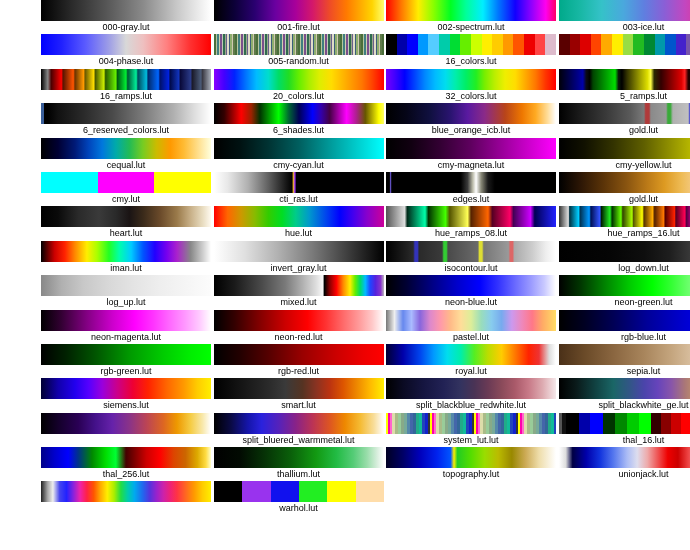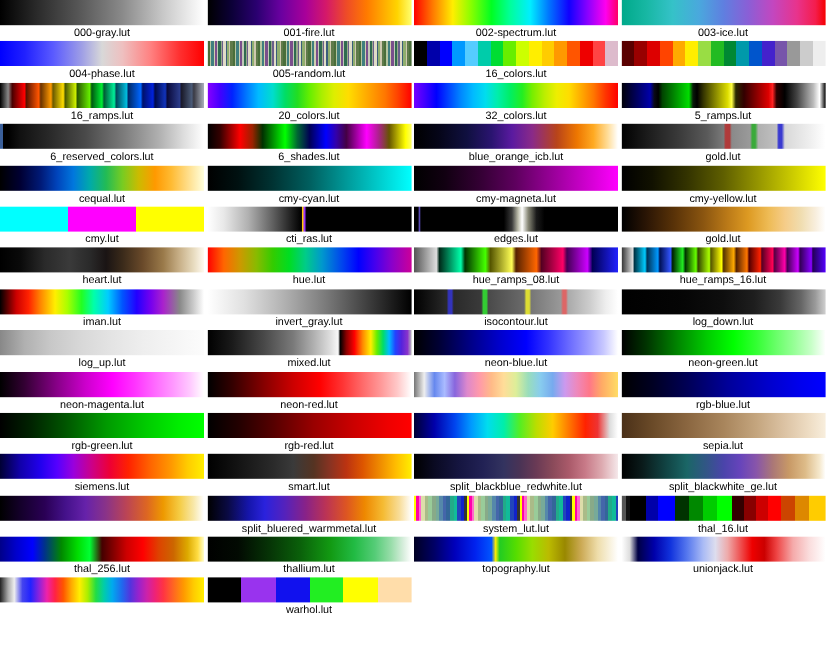--- a/index.html
+++ b/index.html
@@ -9,20 +9,21 @@
     background:#ffffff;
     font-family:"Liberation Sans", sans-serif;
     overflow:hidden;
   }
   #grid{
     width:690px;height:550px;
     display:grid;
     grid-template-columns:repeat(4,172.5px);
     grid-template-rows:repeat(16,34.4px);
     box-sizing:border-box;
+    padding-left:41px;
   }
   .cell{
     position:relative;
     width:172.5px;
     height:34.4px;
     box-sizing:border-box;
     display:flex;
     flex-direction:column;
     align-items:stretch;
     overflow:hidden;
@@ -197,35 +198,37 @@
     <div class="cell">
       <div class="swatch" style="background-image: linear-gradient(to right, rgb(0, 0, 0) 0%, rgb(51, 0, 51) 12%, rgb(136, 0, 136) 28%, rgb(204, 0, 204) 42%, rgb(255, 0, 255) 55%, rgb(255, 51, 255) 66%, rgb(255, 106, 255) 76%, rgb(255, 153, 255) 85%, rgb(255, 200, 255) 93%, rgb(255, 255, 255) 100%);"></div>
       <div class="caption">neon-magenta.lut</div>
     </div>
     <div class="cell">
       <div class="swatch" style="background-image: linear-gradient(to right, rgb(0, 0, 0) 0%, rgb(51, 0, 0) 12%, rgb(136, 0, 0) 28%, rgb(204, 0, 0) 42%, rgb(255, 0, 0) 55%, rgb(255, 51, 51) 66%, rgb(255, 106, 106) 76%, rgb(255, 153, 153) 85%, rgb(255, 200, 200) 93%, rgb(255, 255, 255) 100%);"></div>
       <div class="caption">neon-red.lut</div>
     </div>
     <div class="cell">
       <div class="swatch" style="background-image: linear-gradient(to right, rgb(119, 119, 119) 0%, rgb(238, 238, 238) 5%, rgb(102, 136, 238) 10%, rgb(170, 187, 255) 15%, rgb(136, 102, 221) 20%, rgb(221, 136, 204) 26%, rgb(255, 153, 170) 32%, rgb(255, 187, 136) 38%, rgb(255, 221, 153) 44%, rgb(221, 238, 153) 50%, rgb(153, 221, 187) 56%, rgb(136, 204, 238) 62%, rgb(119, 170, 238) 68%, rgb(204, 153, 238) 74%, rgb(238, 136, 187) 80%, rgb(255, 119, 136) 86%, rgb(255, 170, 102) 92%, rgb(255, 221, 102) 100%);"></div>
+      <div class="caption">pastel.lut</div>
     </div>
     <div class="cell">
       <div class="swatch" style="background-image: linear-gradient(to right, rgb(0, 0, 0) 0%, rgb(0, 0, 34) 15%, rgb(0, 0, 85) 32%, rgb(0, 0, 153) 52%, rgb(0, 0, 204) 72%, rgb(0, 0, 238) 88%, rgb(0, 0, 255) 100%);"></div>
       <div class="caption">rgb-blue.lut</div>
     </div>
     <div class="cell">
       <div class="swatch" style="background-image: linear-gradient(to right, rgb(0, 0, 0) 0%, rgb(0, 34, 0) 15%, rgb(0, 85, 0) 32%, rgb(0, 153, 0) 52%, rgb(0, 204, 0) 72%, rgb(0, 238, 0) 88%, rgb(0, 255, 0) 100%);"></div>
       <div class="caption">rgb-green.lut</div>
     </div>
     <div class="cell">
       <div class="swatch" style="background-image: linear-gradient(to right, rgb(0, 0, 0) 0%, rgb(34, 0, 0) 15%, rgb(85, 0, 0) 32%, rgb(153, 0, 0) 52%, rgb(204, 0, 0) 72%, rgb(238, 0, 0) 88%, rgb(255, 0, 0) 100%);"></div>
       <div class="caption">rgb-red.lut</div>
     </div>
     <div class="cell">
       <div class="swatch" style="background-image: linear-gradient(to right, rgb(0, 0, 51) 0%, rgb(0, 0, 170) 10%, rgb(0, 68, 238) 20%, rgb(0, 153, 255) 28%, rgb(0, 221, 238) 36%, rgb(0, 238, 170) 44%, rgb(85, 238, 34) 52%, rgb(187, 221, 0) 60%, rgb(255, 204, 0) 68%, rgb(255, 119, 0) 76%, rgb(255, 34, 0) 84%, rgb(238, 51, 51) 90%, rgb(221, 221, 221) 96%, rgb(255, 255, 255) 100%);"></div>
+      <div class="caption">royal.lut</div>
     </div>
     <div class="cell">
       <div class="swatch" style="background-image: linear-gradient(to right, rgb(74, 48, 24) 0%, rgb(106, 74, 40) 15%, rgb(138, 102, 64) 32%, rgb(168, 133, 92) 50%, rgb(196, 165, 126) 66%, rgb(220, 195, 164) 80%, rgb(238, 221, 196) 92%, rgb(248, 238, 221) 100%);"></div>
       <div class="caption">sepia.lut</div>
     </div>
     <div class="cell">
       <div class="swatch" style="background-image: linear-gradient(to right, rgb(0, 0, 51) 0%, rgb(17, 0, 170) 10%, rgb(34, 0, 238) 20%, rgb(85, 0, 255) 28%, rgb(153, 0, 221) 36%, rgb(204, 0, 136) 45%, rgb(238, 0, 51) 54%, rgb(255, 34, 0) 63%, rgb(255, 102, 0) 74%, rgb(255, 153, 0) 84%, rgb(255, 204, 0) 92%, rgb(255, 238, 0) 100%);"></div>
       <div class="caption">siemens.lut</div>
     </div>
     <div class="cell">

